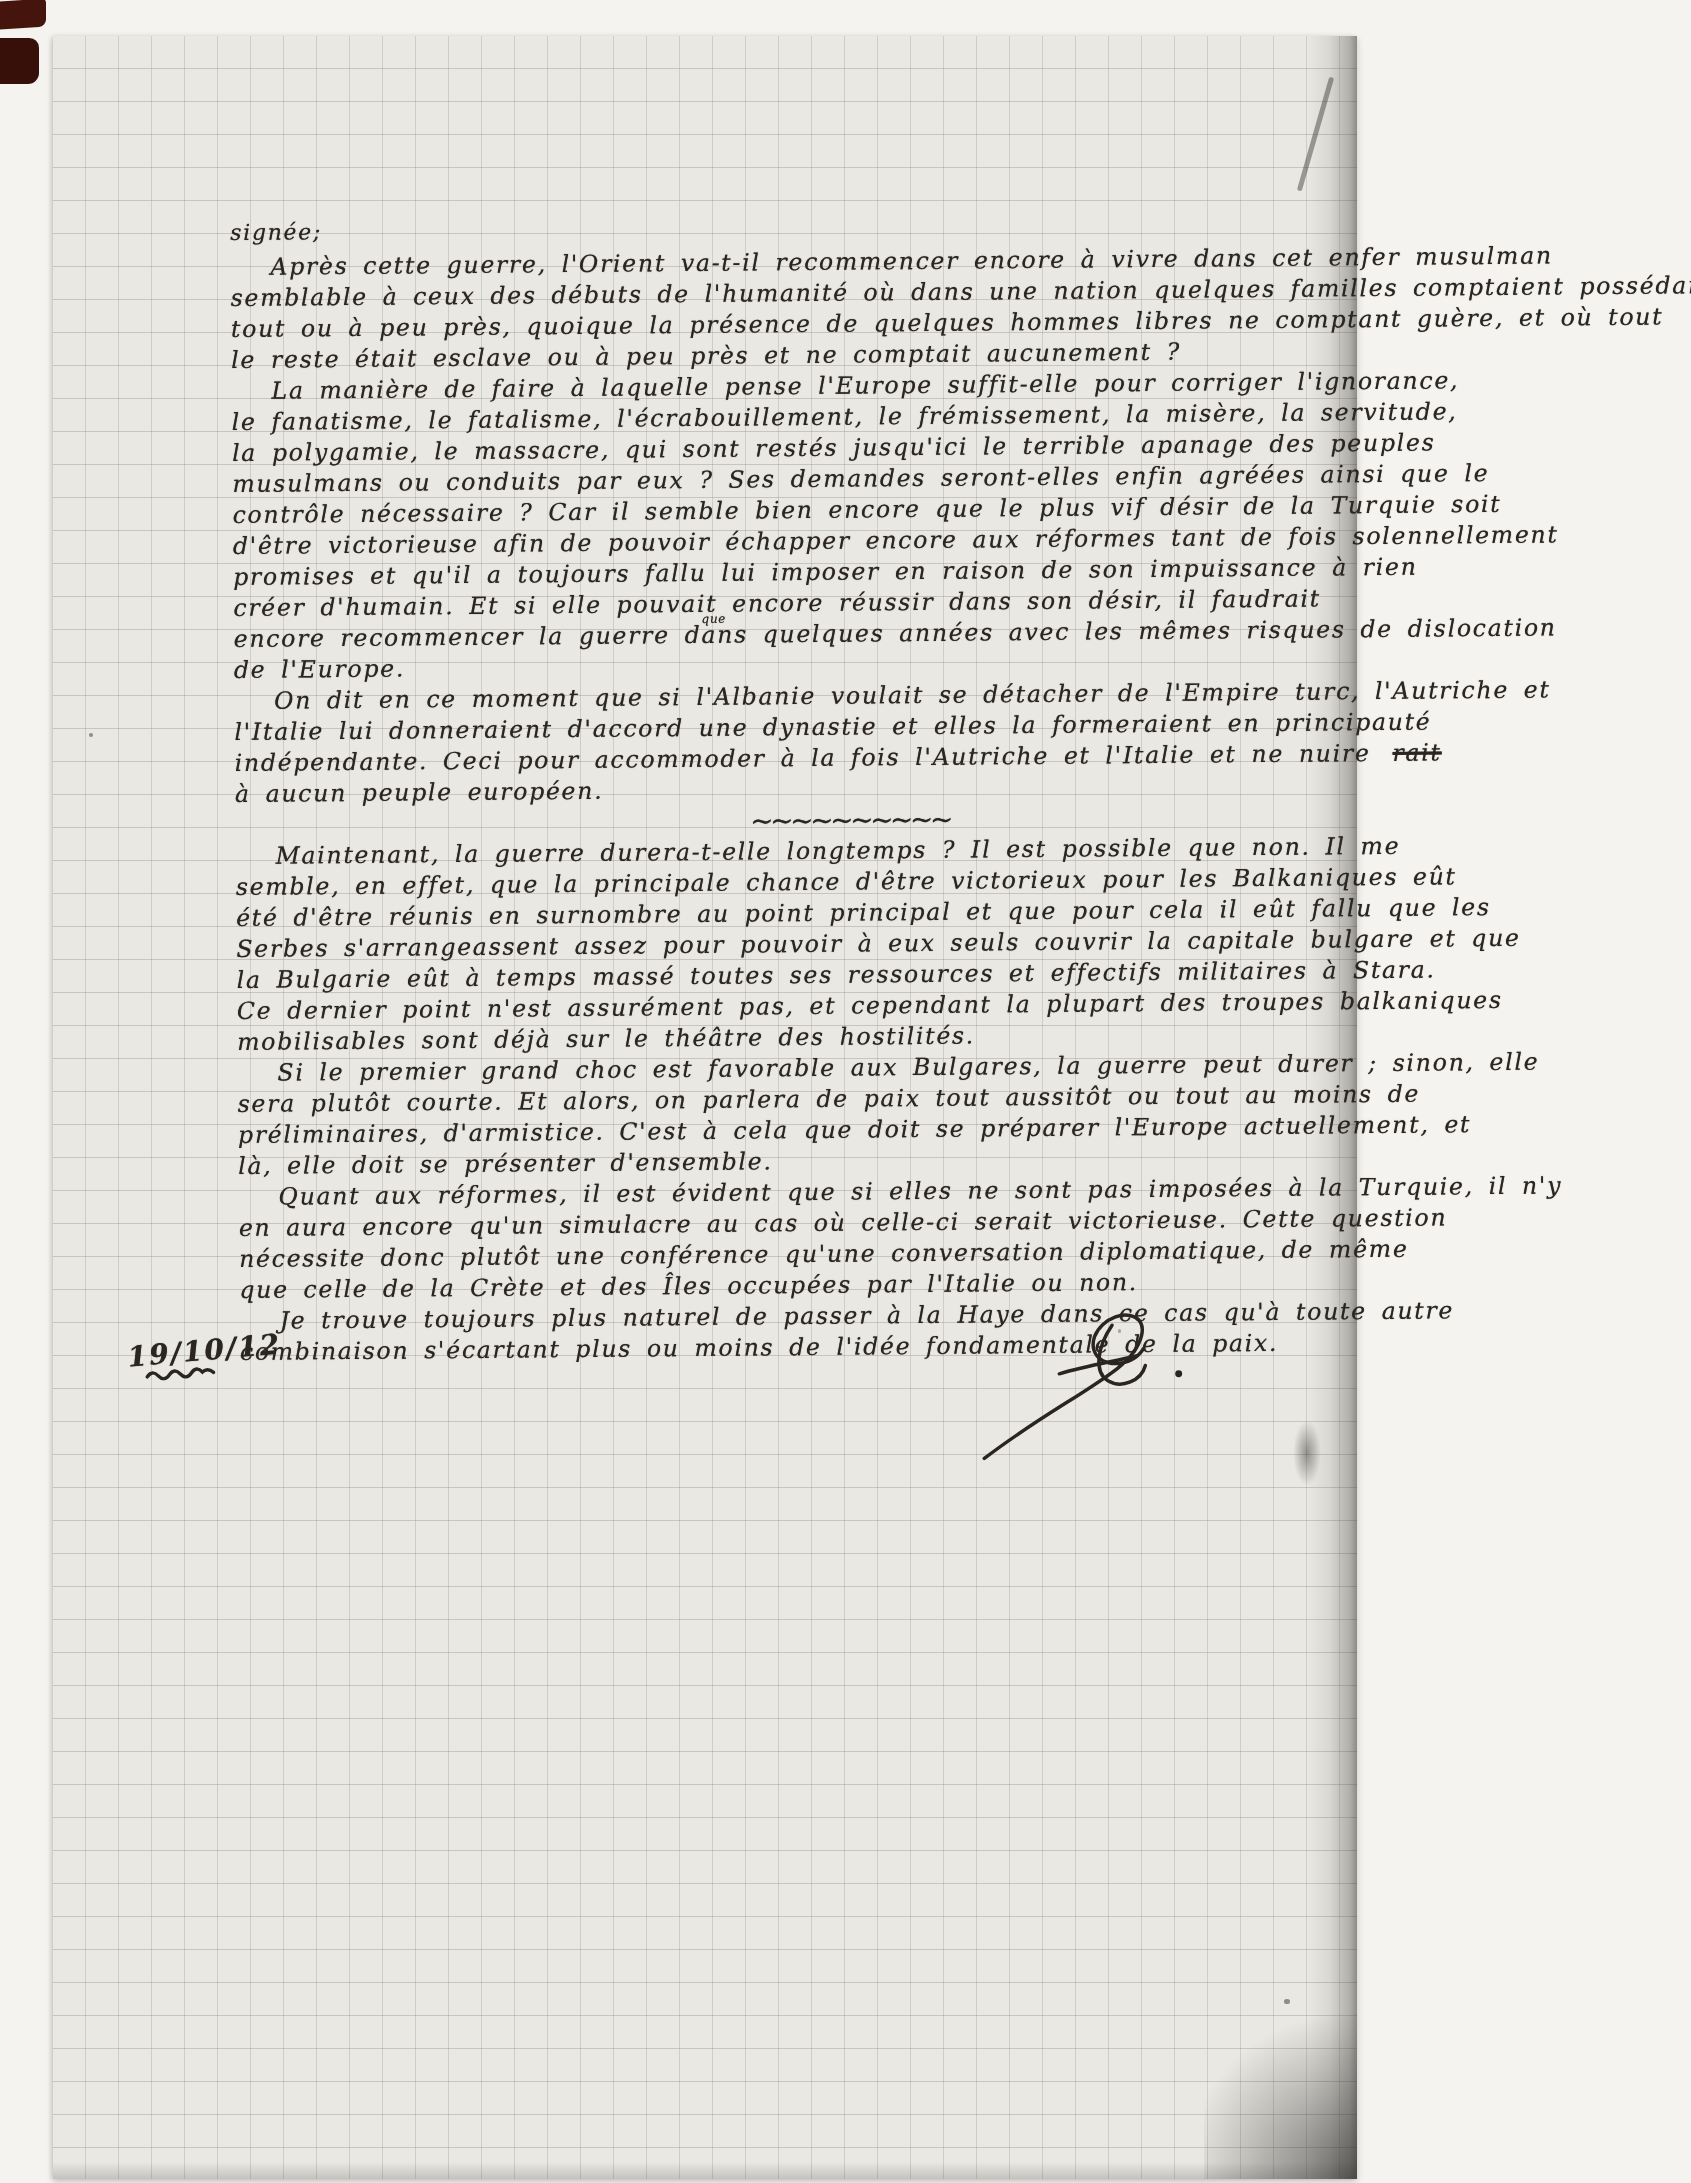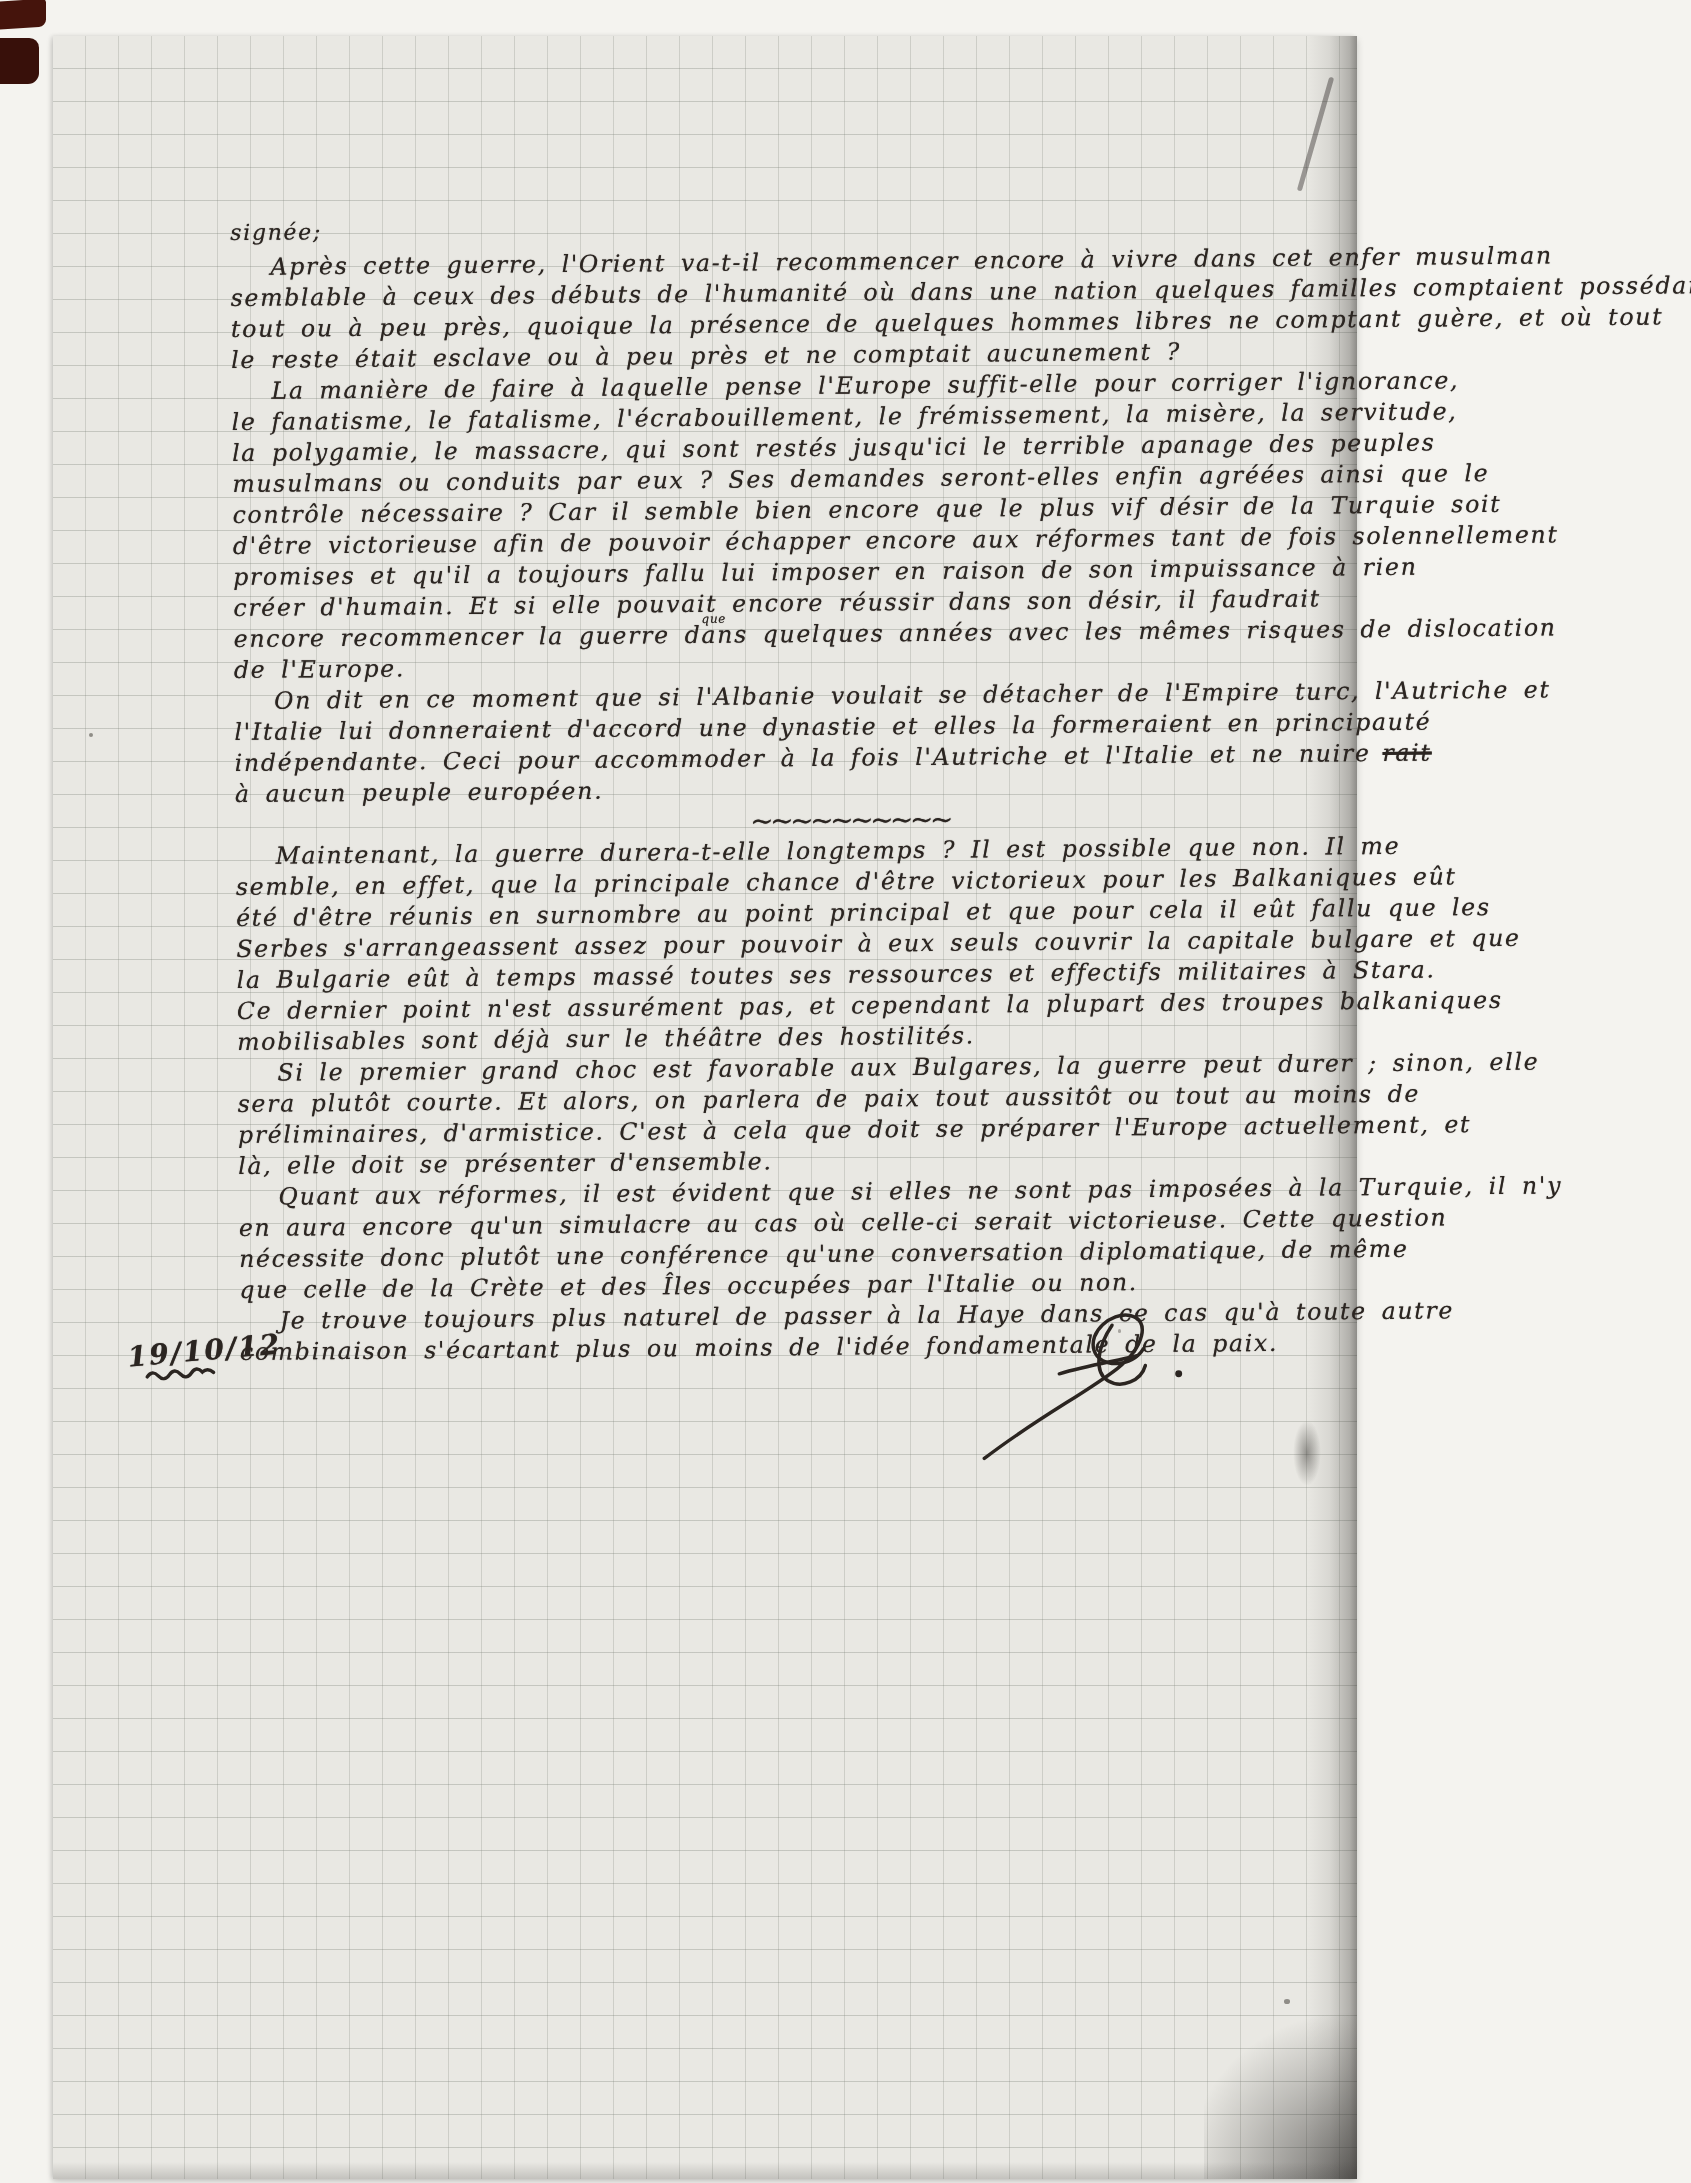--- a/index.html
+++ b/index.html
@@ -55,21 +55,21 @@
     letter-spacing:1.7px;
     word-spacing:5.6px;
     color:#2b2521;
     white-space:nowrap;
     text-shadow:0 0 0.9px rgba(43,37,33,0.75);
   }
   .heading{font-size:22px;margin-bottom:4.2px;}
   .para{margin:0;}
   .indent{padding-left:40px;}
   .divider-row{padding-left:515px;letter-spacing:-3.5px;font-size:28px;}
-  .strike{text-decoration:line-through;text-decoration-thickness:2.8px;margin-left:12px;}
+  .strike{text-decoration:line-through;text-decoration-thickness:2.8px;margin-left:22px;}
   .insertion{
     position:absolute;left:468px;top:399px;
     font-size:12px;line-height:15.3px;letter-spacing:0.7px;
     font-style:italic;color:#2b2521;text-shadow:0 0 0.7px rgba(43,37,33,0.7);
   }
 
   .date-note{position:absolute;left:75px;top:1299px;transform:rotate(-5deg);}
   .date-text{font-size:28px;font-weight:bold;letter-spacing:2.1px;}
   .date-underline{margin-left:15.3px;margin-top:-4.2px;}
 

